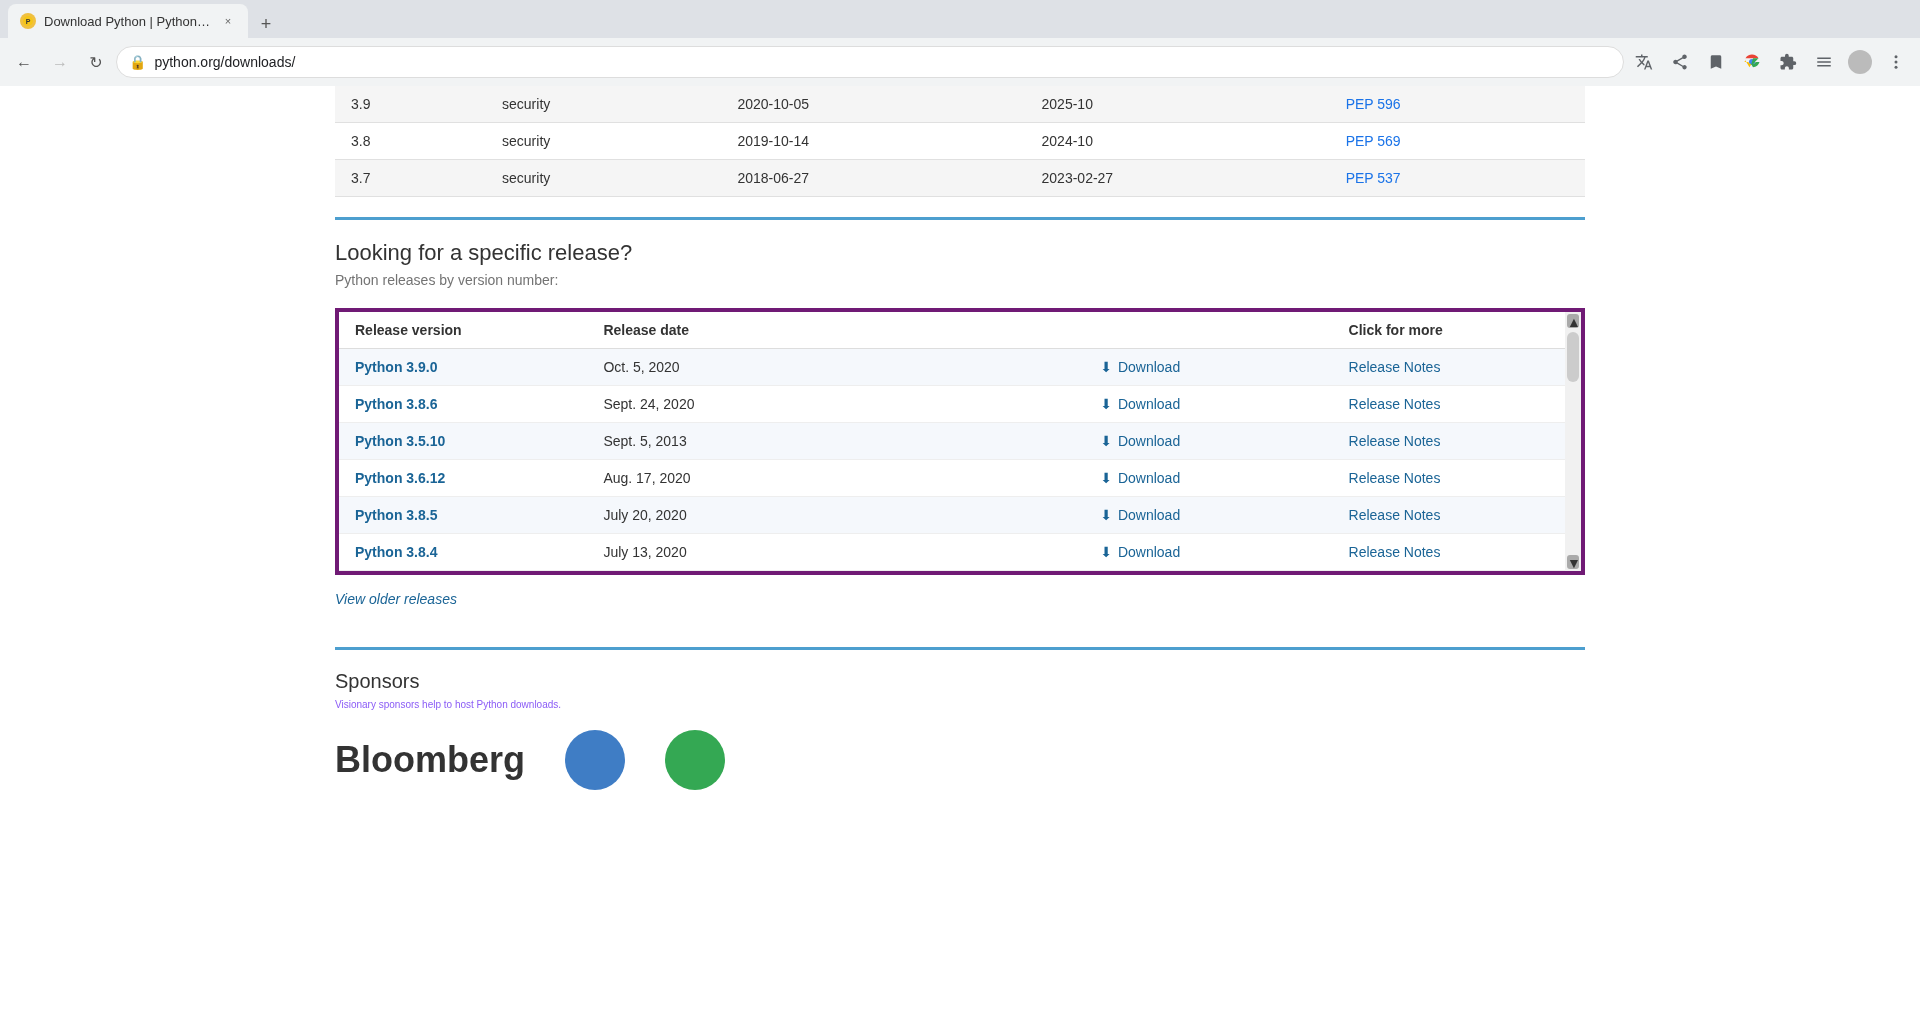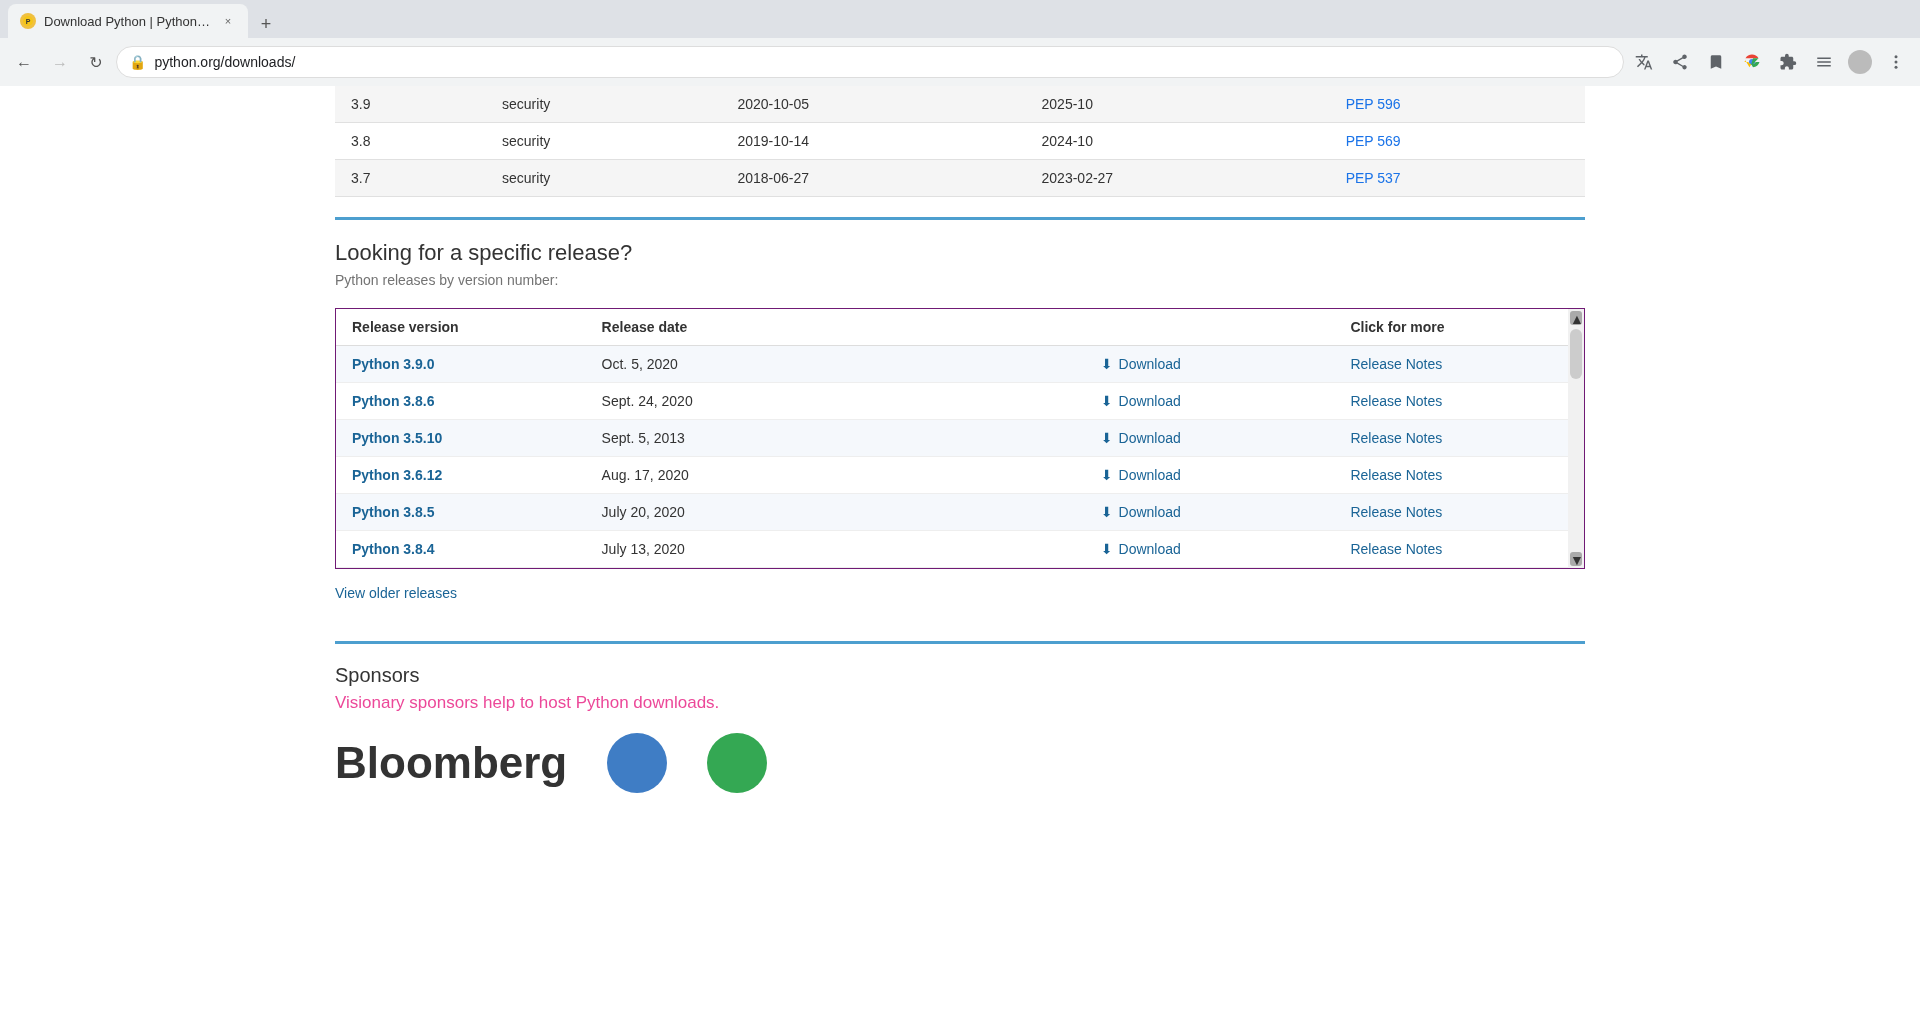--- a/index.html
+++ b/index.html
@@ -198,21 +198,21 @@
     }
 
     .section-subtitle {
       font-size: 14px;
       color: #737373;
       margin-bottom: 20px;
     }
 
     
     .releases-container {
-      border: 1px solid #701a75;
+      border: 4px solid #701a75;
       margin-bottom: 16px;
       position: relative;
     }
 
     .releases-table {
       width: 100%;
       border-collapse: collapse;
     }
 
     .releases-table thead tr {
@@ -280,41 +280,42 @@
     .highlighted-row td {
       background: white !important;
     }
 
     .view-older {
       color: #1a6496;
       text-decoration: none;
       font-size: 14px;
       display: inline-block;
       margin-bottom: 20px;
+      font-style: italic;
     }
 
     .sponsors-section {
       margin-top: 10px;
     }
 
     .sponsors-title {
       font-size: 20px;
       color: #333;
       font-weight: normal;
       margin-bottom: 6px;
     }
 
     .sponsors-subtitle {
-      font-size: 17px;
-      color: #ec4899;
+      font-size: 10px;
+      color: #8b5cf6;
       margin-bottom: 20px;
     }
 
     .bloomberg-logo {
-      font-size: 44px;
+      font-size: 36px;
       font-weight: bold;
       color: #333;
     }
 
     .sponsor-logos {
       display: flex;
       align-items: center;
       gap: 40px;
     }
 

